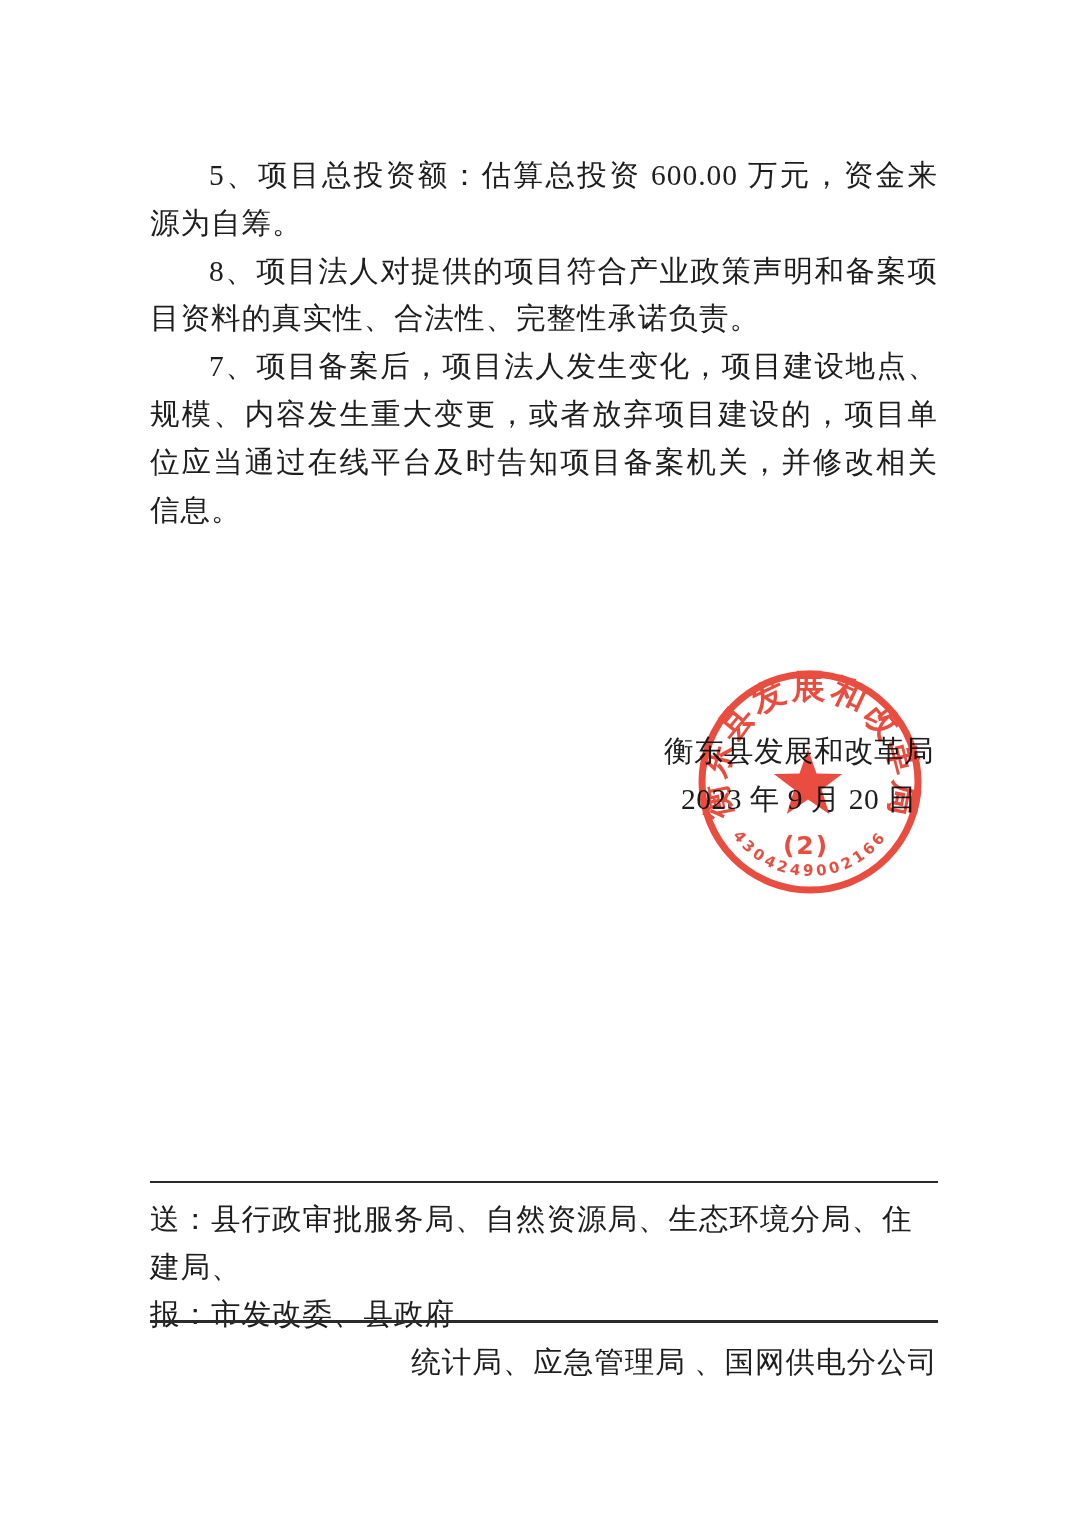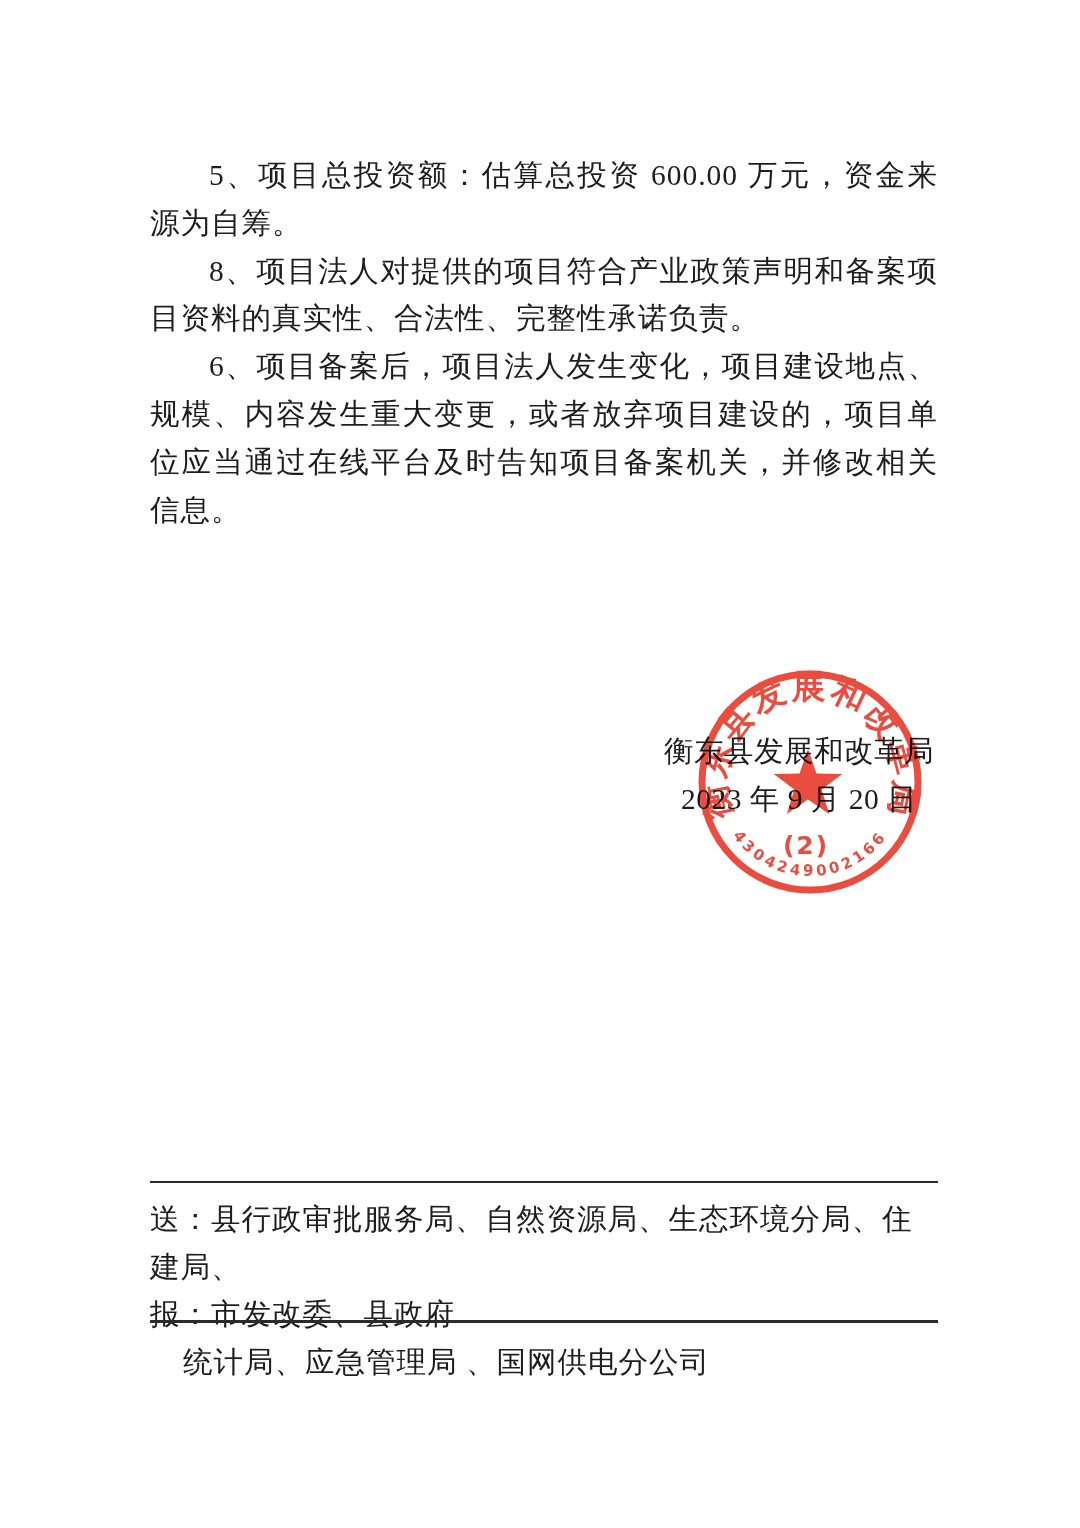--- a/index.html
+++ b/index.html
@@ -90,31 +90,31 @@
   }
   .rule {
     position: absolute;
     left: 150px;
     width: 788px;
     background: #2b2b2b;
   }
   .rule-top { top: 1181px; height: 2px; }
   .rule-bottom { top: 1320px; height: 3px; }
   .footer-lines { top: 1196px; }
-  .footer-lines .cont { padding-left: 33px; }
+  .footer-lines .cont { padding-left: 33px; text-align: right; }
 </style>
 </head>
 <body>
 
 <div class="page">
 
   <div class="body-text">
     <p>5、项目总投资额：估算总投资 600.00 万元，资金来源为自筹。</p>
     <p>8、项目法人对提供的项目符合产业政策声明和备案项目资料的真实性、合法性、完整性承诺负责。</p>
-    <p>6、项目备案后，项目法人发生变化，项目建设地点、规模、内容发生重大变更，或者放弃项目建设的，项目单位应当通过在线平台及时告知项目备案机关，并修改相关信息。</p>
+    <p>7、项目备案后，项目法人发生变化，项目建设地点、规模、内容发生重大变更，或者放弃项目建设的，项目单位应当通过在线平台及时告知项目备案机关，并修改相关信息。</p>
   </div>
 
   <div class="signature">
     <div>衡东县发展和改革局</div>
     <div>2023 年 9 月 20 日</div>
   </div>
 
   <svg class="seal" viewBox="0 0 240 240">
     <defs>
       <path id="topArc" d="M 43.9 155.5 A 84 84 0 1 1 196.1 155.5" fill="none"></path>

